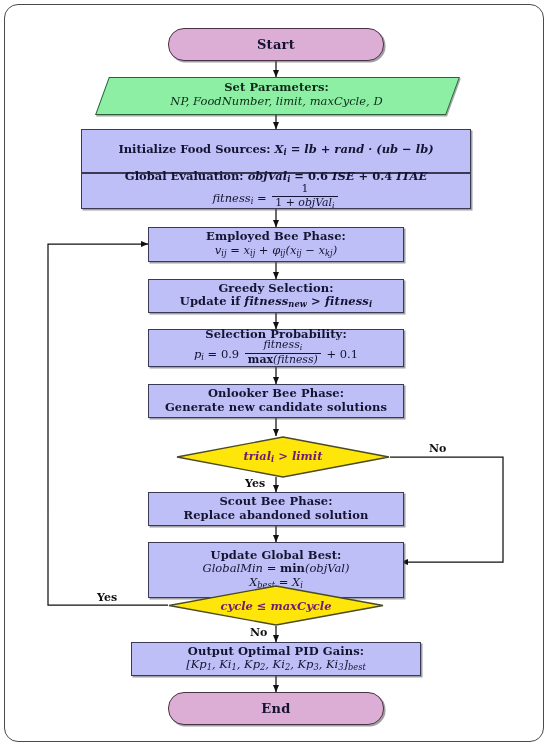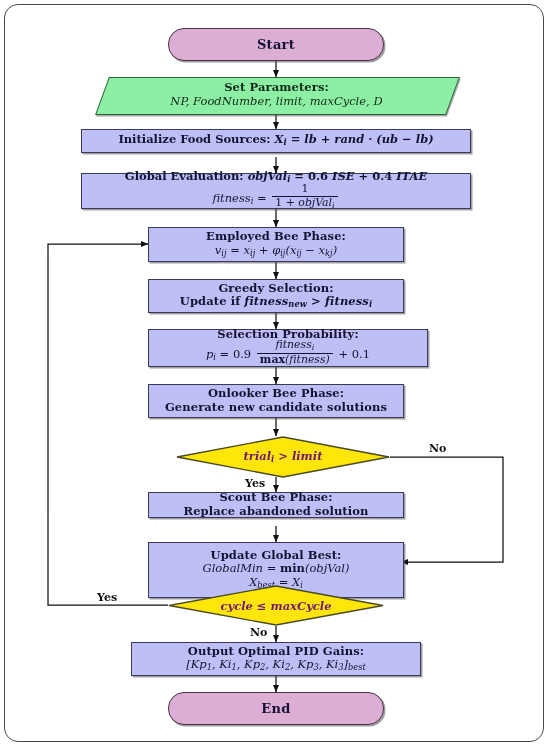--- a/index.html
+++ b/index.html
@@ -140,21 +140,21 @@
     </div>
 
     <div class="io-wrap" style="left:97px;top:72px;width:349px;height:36px;">
       <div class="io-shape"></div>
       <div class="io-text">
         <div class="t-head">Set Parameters:</div>
         <div class="t-math">NP, FoodNumber, limit, maxCycle, D</div>
       </div>
     </div>
 
-    <div class="node proc" style="left:76px;top:124px;width:390px;height:24px;">
+    <div class="node proc" style="left:76px;top:124px;width:390px;height:44px;">
       <div class="one-line">
         <span>Initialize Food Sources:</span>
         <span class="t-math">
           X<span class="sub">i</span> = lb + rand · (ub − lb)
         </span>
       </div>
     </div>
 
     <div class="node proc" style="left:76px;top:168px;width:390px;height:36px;">
       <div class="one-line">
@@ -179,21 +179,21 @@
       </div>
     </div>
 
     <div class="node proc" style="left:143px;top:222px;width:256px;height:35px;">
       <div class="t-head">Employed Bee Phase:</div>
       <div class="t-math">
         v<span class="sub">ij</span> <span class="up">=</span> x<span class="sub">ij</span> <span class="up">+</span> φ<span class="sub">ij</span>(x<span class="sub">ij</span> <span class="up">−</span> x<span class="sub">kj</span>)
       </div>
     </div>
 
-    <div class="node proc" style="left:143px;top:324px;width:280px;height:38px;">
+    <div class="node proc" style="left:143px;top:324px;width:256px;height:38px;">
       <div class="t-head">Selection Probability:</div>
       <div class="t-math">
         p<span class="sub">i</span> <span class="up">= 0.9</span>
         <span class="frac">
           <span class="num">fitness<span class="sub">i</span></span>
           <span class="den"><span class="rm">max</span>(fitness)</span>
         </span>
         <span class="up">+ 0.1</span>
       </div>
     </div>
@@ -207,21 +207,21 @@
       <svg class="dia-shape" viewBox="0 0 214 42" preserveAspectRatio="none">
         <polygon points="107,1 213,21 107,41 1,21" fill="#ffe60a" stroke="#4a4a25" stroke-width="1.4"></polygon>
       </svg>
       <div class="dia-text">
         <span class="t-dia">
           trial<span class="sub">i</span> <span class="up">&gt;</span> limit
         </span>
       </div>
     </div>
 
-    <div class="node proc" style="left:143px;top:487px;width:256px;height:26px;">
+    <div class="node proc" style="left:143px;top:487px;width:256px;height:34px;">
       <div class="t-head">Scout Bee Phase:</div>
       <div class="t-head">Replace abandoned solution</div>
     </div>
 
     <div class="node proc" style="left:143px;top:537px;width:256px;height:56px;">
       <div class="t-head">Update Global Best:</div>
       <div class="t-math">
         GlobalMin <span class="up">=</span> <span class="rm">min</span>(objVal)
       </div>
       <div class="t-math">

